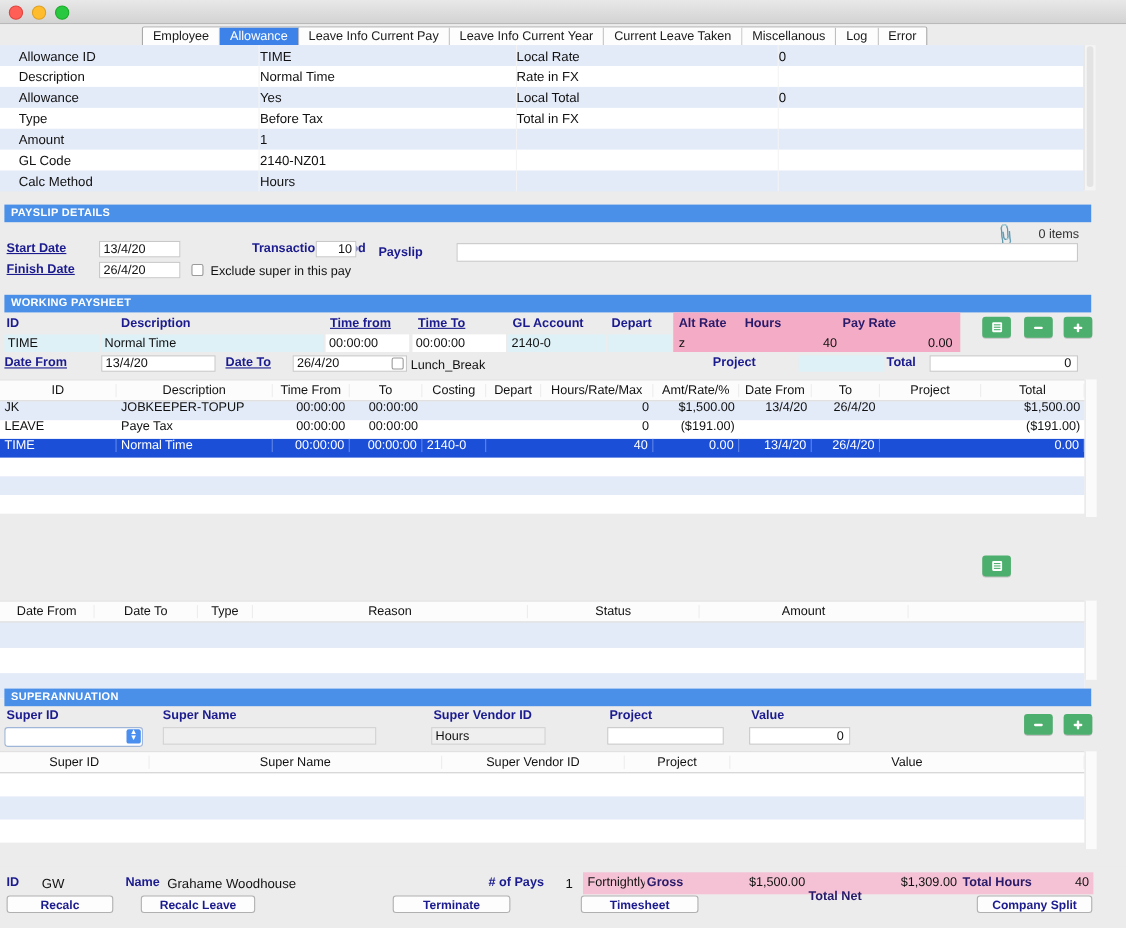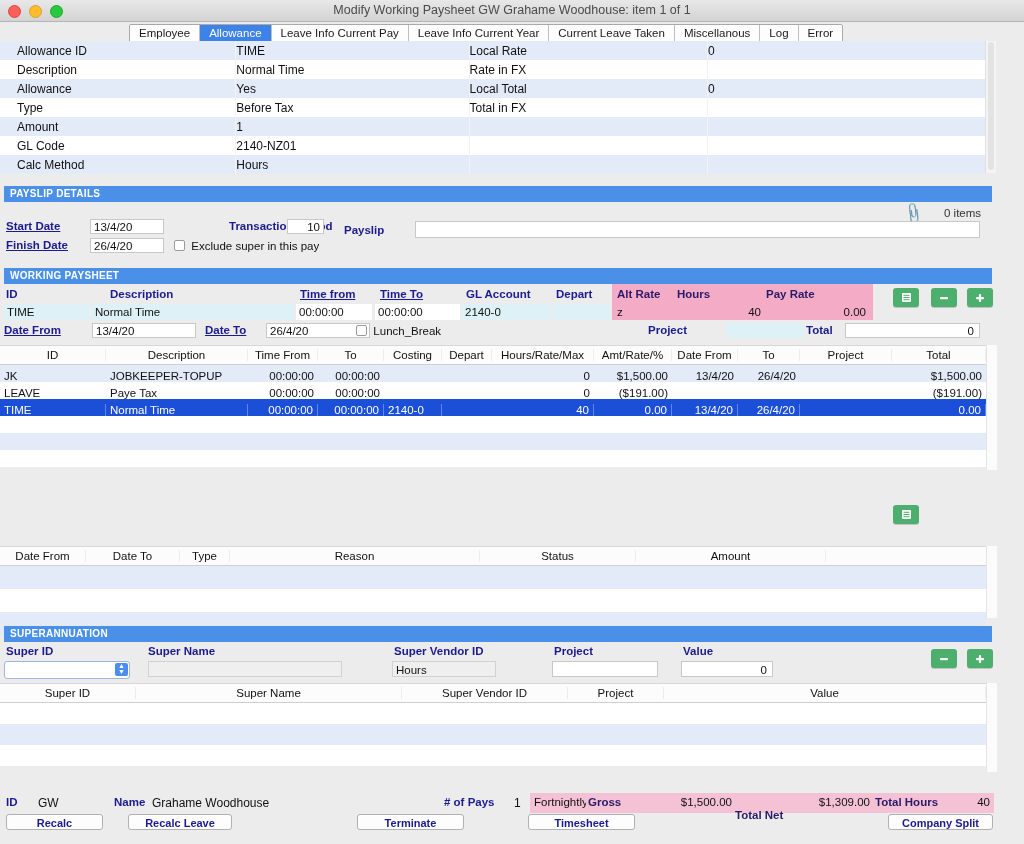--- a/index.html
+++ b/index.html
@@ -81,21 +81,21 @@
     display:inline-flex;align-items:center;justify-content:center;
     box-shadow:0 1px 0 rgba(0,0,0,.18);
   }
   .gbtn svg{display:block;}
 
   
   .tbl{position:absolute;background:#fff;border-top:1px solid #d8d8d8;}
   .tbl .hdr{display:flex;height:18px;align-items:center;background:#fcfcfc;
     border-bottom:1px solid #cfcfcf;font-size:11.5px;}
   .tbl .hdr div{text-align:center;border-right:1px solid #ededed;box-sizing:border-box;}
-  .tbl .row{display:flex;height:17px;align-items:flex-end;font-size:11.5px;}
+  .tbl .row{display:flex;height:17px;align-items:flex-start;font-size:11.5px;}
   .tbl .row.alt{background:#e3eaf8;}
   .tbl .row.sel{background:#1b4fd8;color:#fff;}
   .tbl .row div{box-sizing:border-box;padding:0 4px;overflow:hidden;white-space:nowrap;}
   .tbl .row.sel div{border-right:1px solid #5f86e8;}
   .r{text-align:right;}
   .c{text-align:center;}
 
   .vscroll{position:absolute;width:10px;background:#fbfbfb;border-left:1px solid #e4e4e4;}
 
   
@@ -124,21 +124,20 @@
 <body>
 
 <div class="win">
 
   <div class="titlebar">
     <div class="traffic">
       <span class="dot red"></span>
       <span class="dot yellow"></span>
       <span class="dot green"></span>
     </div>
-    <div class="titletext">Modify Working Paysheet GW Grahame Woodhouse: item 1  of  1</div>
   </div>
 
   <div class="tabbar">
     <div class="tabs" id="tabs">
         <div class="tab">Employee</div>
         <div class="tab active">Allowance</div>
         <div class="tab">Leave Info Current Pay</div>
         <div class="tab">Leave Info Current Year</div>
         <div class="tab">Current Leave Taken</div>
         <div class="tab">Miscellanous</div>

